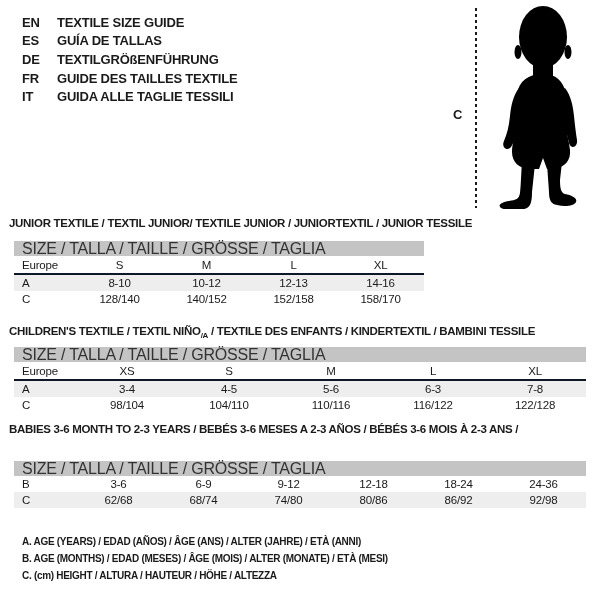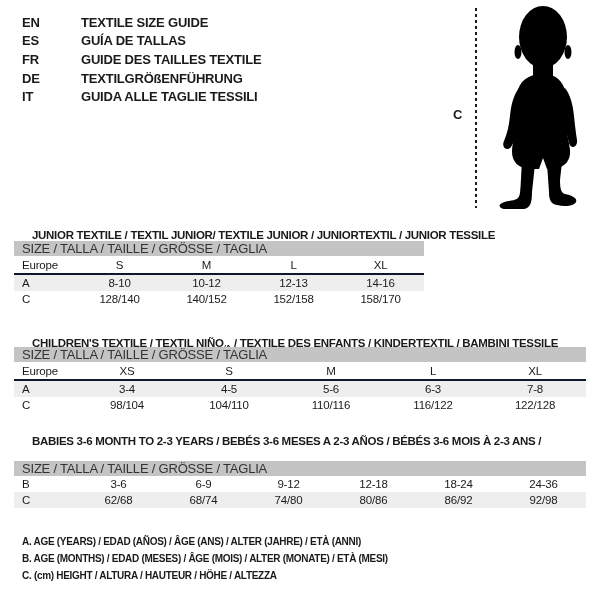--- a/index.html
+++ b/index.html
@@ -3,41 +3,41 @@
 <meta charset="utf-8">
 <style>
   html,body{margin:0;padding:0;background:#fff;}
   .canvas{
     position:relative;width:600px;height:600px;background:#ffffff;
     font-family:"Liberation Sans",sans-serif;color:#1a1a1a;overflow:hidden;
   }
   
   .lang-block{position:absolute;top:13px;left:22px;}
   .lang-row{display:flex;height:18.6px;align-items:center;
-    font-weight:700;font-size:13px;letter-spacing:-0.2px;white-space:nowrap;gap:24px;}
+    font-weight:700;font-size:13px;letter-spacing:-0.2px;white-space:nowrap;}
   .lang-code{width:35px;flex:none;}
   
   .marker-c{position:absolute;left:453px;top:107px;font-weight:700;font-size:13px;}
   .dim-line{position:absolute;left:475px;top:8px;width:2px;height:200px;
     background-image:repeating-linear-gradient(to bottom,#1a1a1a 0 3px,transparent 3px 6px);}
   .baby-svg{position:absolute;left:486px;top:4px;width:110px;height:205px;}
   
-  .sec-title{position:absolute;left:32px;font-size:11.5px;font-weight:700;
-    letter-spacing:-0.3px;white-space:nowrap;line-height:16px;margin-top:12px;}
+  .sec-title{position:absolute;left:9px;font-size:11.5px;font-weight:700;
+    letter-spacing:-0.3px;white-space:nowrap;line-height:16px;}
   #junior-title{top:215px;}
   #children-title{top:323px;}
   #babies-title{top:421px;}
   .sub{font-size:8px;vertical-align:sub;}
   
   .tbl{position:absolute;left:14px;}
   #tbl-junior{top:241px;width:410px;}
   #tbl-children{top:347px;width:572px;}
   #tbl-babies{top:461px;width:572px;}
   .size-bar{height:15px;line-height:15px;background:#c4c4c4;color:#333;
-    font-size:13px;padding-left:8px;letter-spacing:-0.2px;}
+    font-size:16px;padding-left:8px;letter-spacing:-0.2px;}
   table{width:100%;border-collapse:collapse;table-layout:fixed;
     font-size:11.5px;color:#1a1a1a;}
   td{text-align:center;padding:0;height:16px;letter-spacing:-0.2px;}
   td.lbl{text-align:left;padding-left:8px;}
   tr.region td{border-bottom:2px solid #0f172a;height:17px;}
   tr.stripe td{background:#eeeeee;}
   col.lblcol{width:62px;}
   
   .footnotes{position:absolute;left:22px;top:533px;font-weight:700;
     font-size:10px;line-height:17.2px;letter-spacing:-0.3px;white-space:nowrap;}
@@ -50,26 +50,26 @@
   <div class="lang-block">
     <div class="lang-row">
       <span class="lang-code">EN</span>
       <span>TEXTILE SIZE GUIDE</span>
     </div>
     <div class="lang-row">
       <span class="lang-code">ES</span>
       <span>GUÍA DE TALLAS</span>
     </div>
     <div class="lang-row">
+      <span class="lang-code">DE</span>
+      <span>TEXTILGRÖßENFÜHRUNG</span>
+    </div>
+    <div class="lang-row">
       <span class="lang-code">FR</span>
       <span>GUIDE DES TAILLES TEXTILE</span>
-    </div>
-    <div class="lang-row">
-      <span class="lang-code">DE</span>
-      <span>TEXTILGRÖßENFÜHRUNG</span>
     </div>
     <div class="lang-row">
       <span class="lang-code">IT</span>
       <span>GUIDA ALLE TAGLIE TESSILI</span>
     </div>
   </div>
 
   <span class="marker-c">C</span>
   <div class="dim-line"></div>
   <svg class="baby-svg" viewBox="0 0 110 205" aria-hidden="true">

